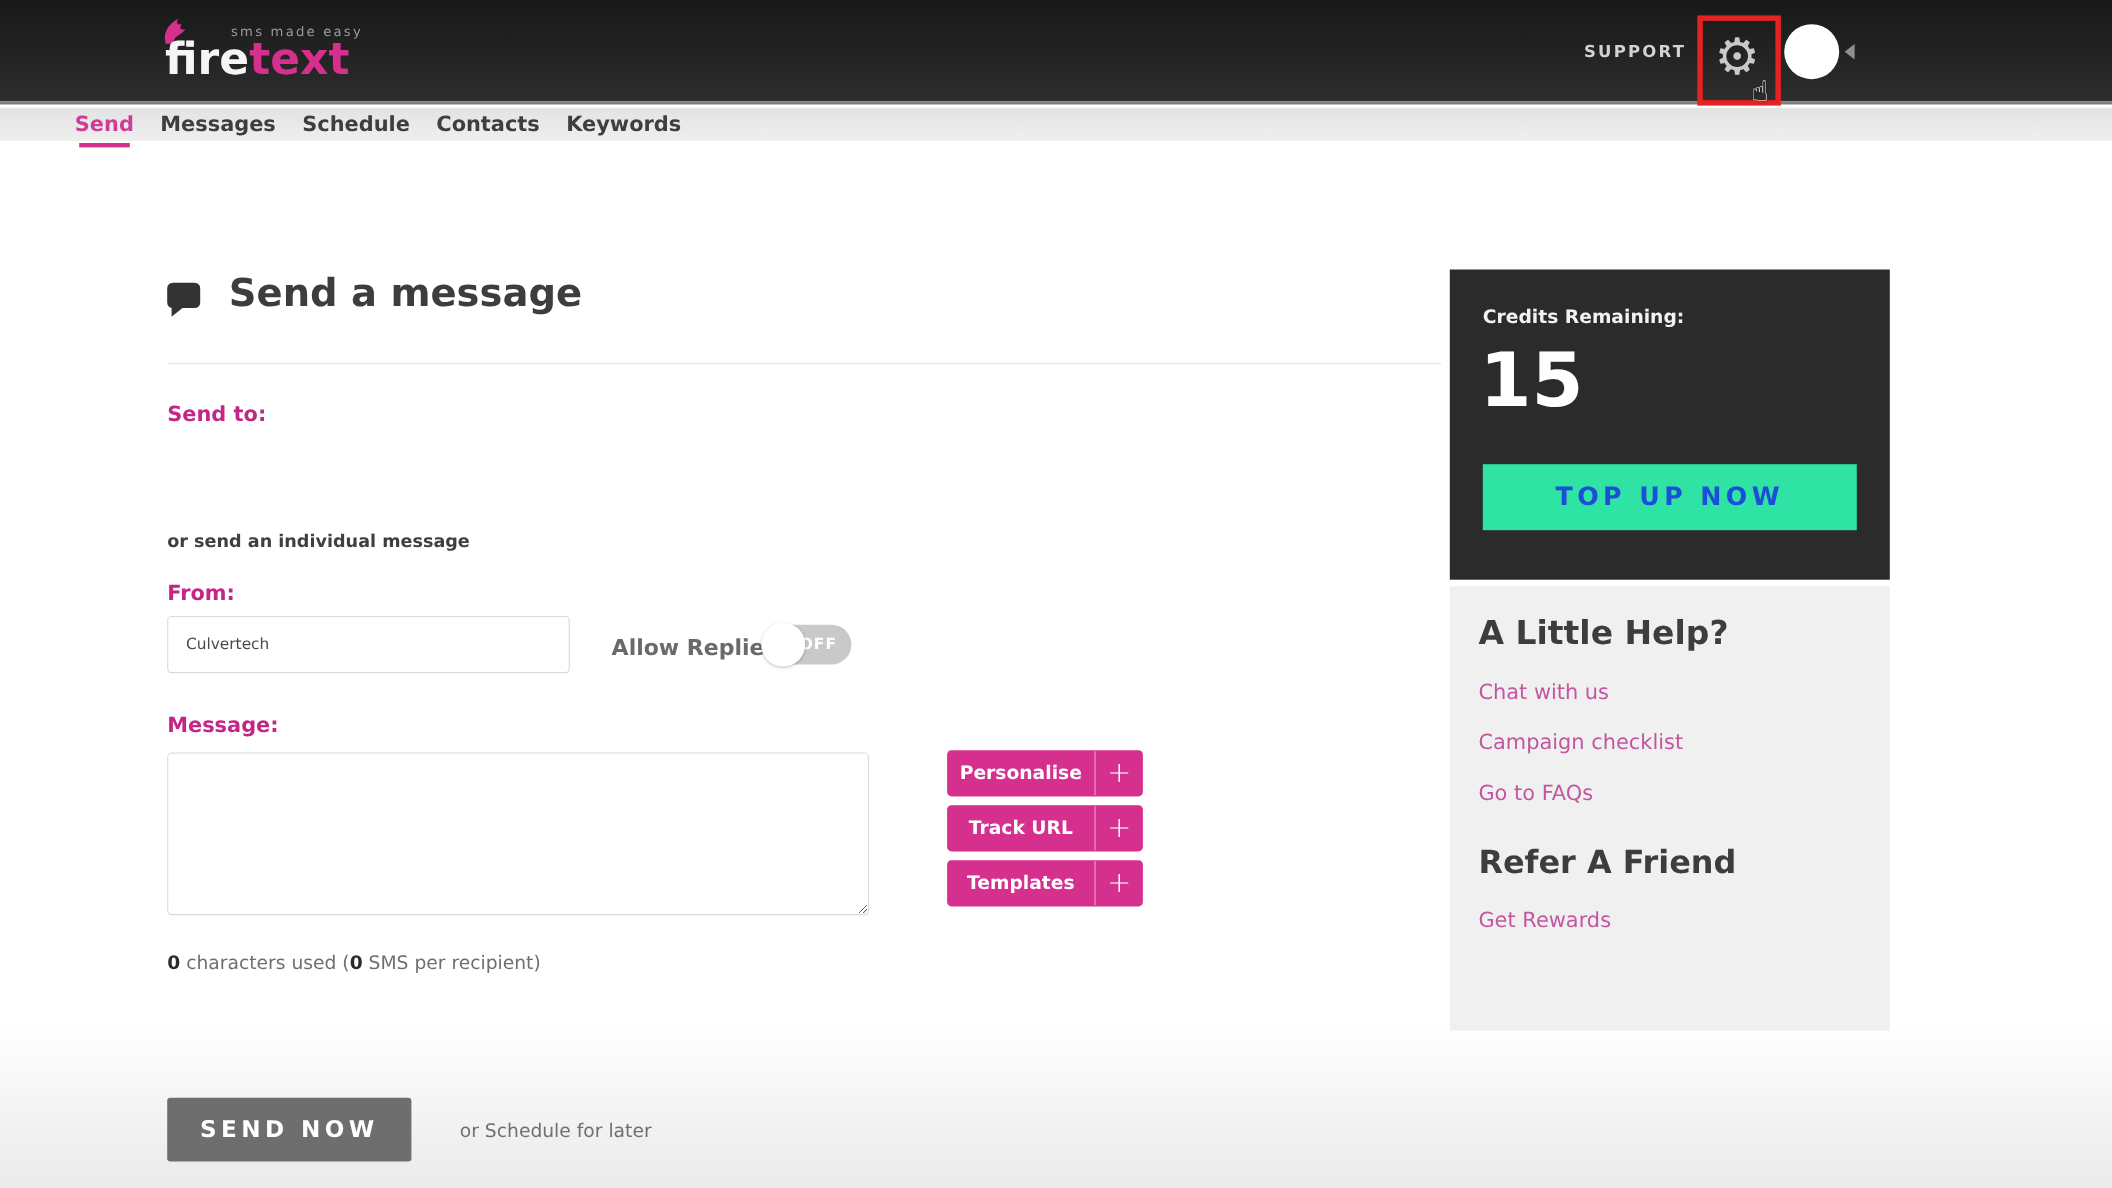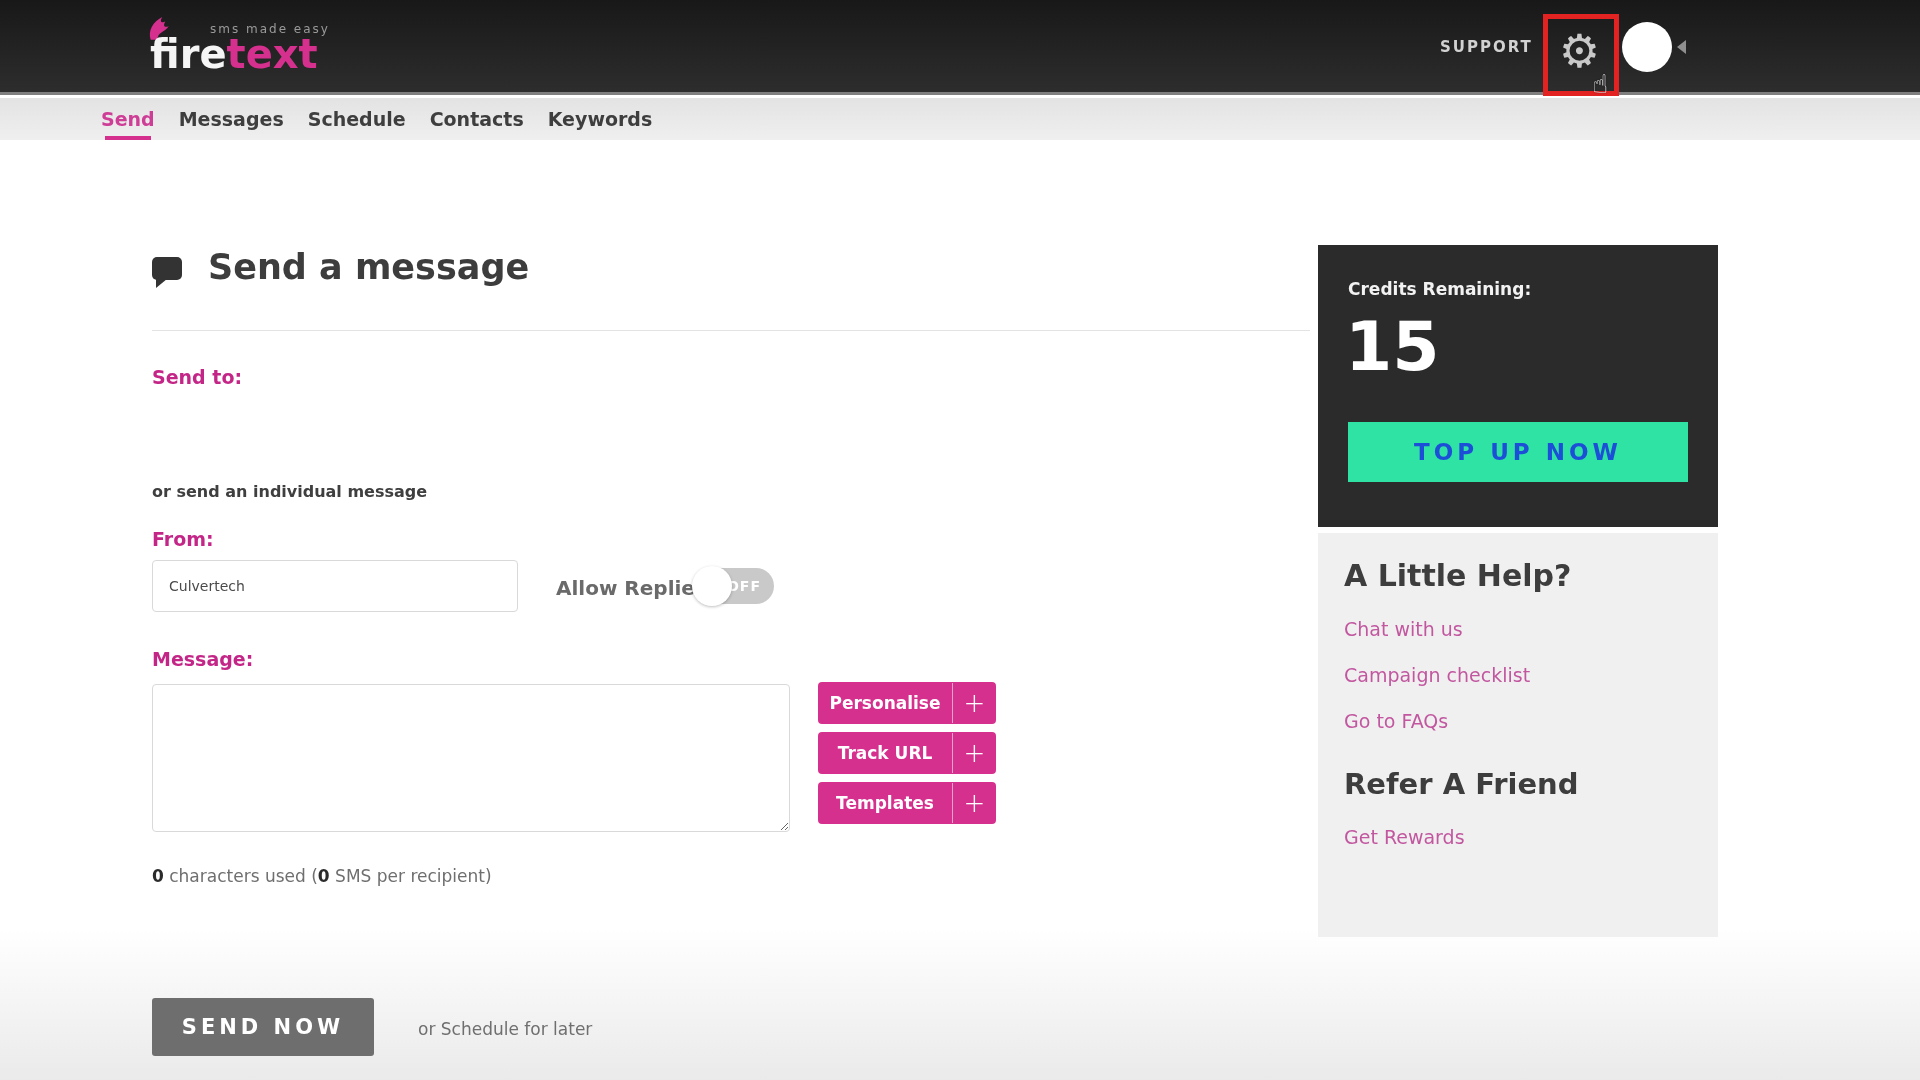--- a/index.html
+++ b/index.html
@@ -26,23 +26,23 @@
           font-size:46px; color:#c9c9c9; cursor:pointer; line-height:1; }
   .hand-cursor { position:absolute; right:6px; bottom:-6px; font-size:26px; color:#f0f0f0;
                  text-shadow:0 0 2px rgba(0,0,0,0.8); line-height:1; }
   .avatar { position:absolute; left:1622px; top:22px; width:50px; height:50px;
             border-radius:50%; background:#ffffff; cursor:pointer; }
   .avatar-caret { position:absolute; left:1677px; top:40px; width:0; height:0;
                   border-top:7px solid transparent; border-bottom:7px solid transparent;
                   border-right:9px solid #8f8f8f; }
 
   
-  .nav { position:absolute; left:0; top:98px; width:1920px; height:42px;
+  .nav { position:absolute; left:0; top:98px; width:1920px; height:30px;
          background:linear-gradient(180deg,#e3e3e3 0%,#efefef 100%);
-         display:flex; align-items:center; gap:24px; padding-left:101px; }
+         display:flex; align-items:center; gap:24px; padding-left:68px; }
   .nav-item { position:relative; height:42px; display:flex; align-items:center;
               font-size:19px; font-weight:bold; color:#3e3e3e; cursor:pointer; }
   .nav-item.active { color:#ce3d96; }
   .nav-item.active::after { content:""; position:absolute; left:50%; bottom:0;
               transform:translateX(-50%); width:46px; height:4px; background:#d6308f; }
 
   
   .bubble { position:absolute; left:152px; top:257px; width:30px; height:23px;
             background:#333333; border-radius:5px; }
   .bubble::after { content:""; position:absolute; left:4px; bottom:-8px; width:0; height:0;
@@ -69,21 +69,21 @@
   .toggle { position:absolute; left:694px; top:568px; width:80px; height:36px;
             background:#c9c9c9; border-radius:18px; cursor:pointer; }
   .toggle .knob { position:absolute; left:-2px; top:-2px; width:40px; height:40px;
             background:#ffffff; border-radius:50%; box-shadow:0 1px 3px rgba(0,0,0,0.25); }
   .toggle .state { position:absolute; right:13px; top:10px; font-size:14px; font-weight:bold;
             color:#ffffff; letter-spacing:1px; }
   .message-label { top:648px; }
   .message-textarea { position:absolute; left:152px; top:684px; width:638px; height:148px;
                 border:1px solid #d9d9d9; border-radius:4px; padding:12px 14px;
                 font-size:17px; color:#4a4a4a; font-family:inherit; outline:none; resize:both; }
-  .tool-btn { position:absolute; left:818px; width:178px; height:42px; background:#d6308f;
+  .tool-btn { position:absolute; left:861px; width:178px; height:42px; background:#d6308f;
               border-radius:4px; display:flex; align-items:center; cursor:pointer; color:#fff; }
   .tool-btn .t-label { flex:1; text-align:center; font-size:17px; font-weight:bold; }
   .tool-btn .t-plus { width:44px; text-align:center; font-size:26px; font-weight:300;
               border-left:1px solid rgba(255,255,255,0.55); line-height:40px; }
   .tool-1 { top:682px; } .tool-2 { top:732px; } .tool-3 { top:782px; }
   .counter { position:absolute; left:152px; top:866px; font-size:17px; color:#6f6f6f; }
   .counter b { color:#2b2b2b; }
   .send-now { position:absolute; left:152px; top:998px; width:222px; height:58px;
               background:#6e6e6e; border:none; border-radius:3px; color:#ffffff;
               font-size:21px; font-weight:bold; letter-spacing:4px; font-family:inherit; cursor:pointer; }

